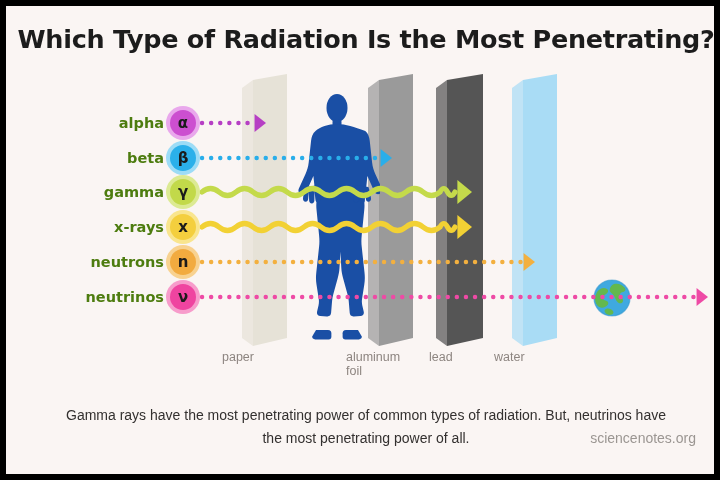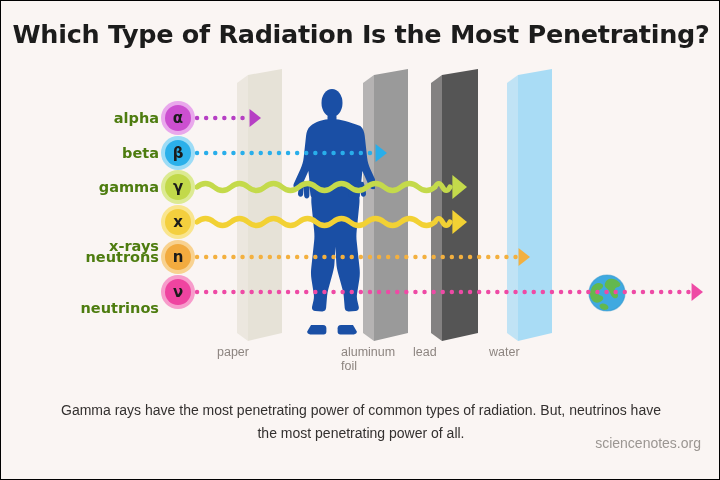--- a/index.html
+++ b/index.html
@@ -8,21 +8,21 @@
     background: #ffffff;
   }
   #infographic {
     position: relative;
     width: 720px;
     height: 480px;
     background: #faf5f3;
     overflow: hidden;
     font-family: "Liberation Sans", sans-serif;
     box-sizing: border-box;
-    border: 1px solid #000000;
+    border: 6px solid #000000;
   }
 
   
   #title {
     position: absolute;
     top: 18px;
     left: 0;
     width: 720px;
     text-align: center;
     font-size: 25.5px;
@@ -170,21 +170,21 @@
         <div class="barrier-label" style="left: 340px; width: 80px;">
           <div>aluminum</div>
           <div>foil</div>
         </div>
         <div class="barrier" style="left: 430px;">
           <svg width="47" height="272" viewBox="0 0 47 272">
             <polygon points="11,6 47,0 47,264 11,272" fill="#555555"></polygon>
             <polygon points="0,14 11,6 11,272 0,264" fill="#555555" opacity="0.72"></polygon>
           </svg>
         </div>
-        <div class="barrier-label" style="left: 412px; width: 72px;">
+        <div class="barrier-label" style="left: 423px; width: 72px;">
           <div>lead</div>
         </div>
         <div class="barrier" style="left: 506px;">
           <svg width="45" height="272" viewBox="0 0 45 272">
             <polygon points="11,6 45,0 45,264 11,272" fill="#a9dcf5"></polygon>
             <polygon points="0,14 11,6 11,272 0,264" fill="#a9dcf5" opacity="0.72"></polygon>
           </svg>
         </div>
         <div class="barrier-label" style="left: 488px; width: 72px;">
           <div>water</div>
@@ -324,23 +324,23 @@
         <g>
           <line x1="196" y1="231" x2="690" y2="231" stroke="#ee4aa5" stroke-width="4.4" stroke-linecap="round" stroke-dasharray="0.1 9"></line>
           <polygon points="690.55,222 702,231 690.55,240" fill="#ee4aa5"></polygon>
         </g>
       </svg>
 
     <div id="label-col">
         <div class="row-label" style="top: 57px;">alpha</div>
         <div class="row-label" style="top: 92px;">beta</div>
         <div class="row-label" style="top: 126px;">gamma</div>
-        <div class="row-label" style="top: 161px; margin-top: 24px;">x-rays</div>
+        <div class="row-label" style="top: 161px;">x-rays</div>
         <div class="row-label" style="top: 196px;">neutrons</div>
-        <div class="row-label" style="top: 231px; margin-top: 16px;">neutrinos</div>
+        <div class="row-label" style="top: 231px;">neutrinos</div>
       </div>
     <div id="chips">
         <div class="chip" style="top: 57px; background: rgb(204, 79, 208); box-shadow: rgb(233, 168, 236) 0px 0px 0px 4px;">α</div>
         <div class="chip" style="top: 92px; background: rgb(43, 176, 234); box-shadow: rgb(157, 220, 246) 0px 0px 0px 4px;">β</div>
         <div class="chip" style="top: 126px; background: rgb(194, 217, 74); box-shadow: rgb(220, 234, 147) 0px 0px 0px 4px;">γ</div>
         <div class="chip" style="top: 161px; background: rgb(244, 207, 62); box-shadow: rgb(249, 229, 142) 0px 0px 0px 4px;">x</div>
         <div class="chip" style="top: 196px; background: rgb(242, 171, 63); box-shadow: rgb(248, 210, 144) 0px 0px 0px 4px;">n</div>
         <div class="chip" style="top: 231px; background: rgb(239, 68, 160); box-shadow: rgb(247, 156, 203) 0px 0px 0px 4px;">ν</div>
       </div>
 

